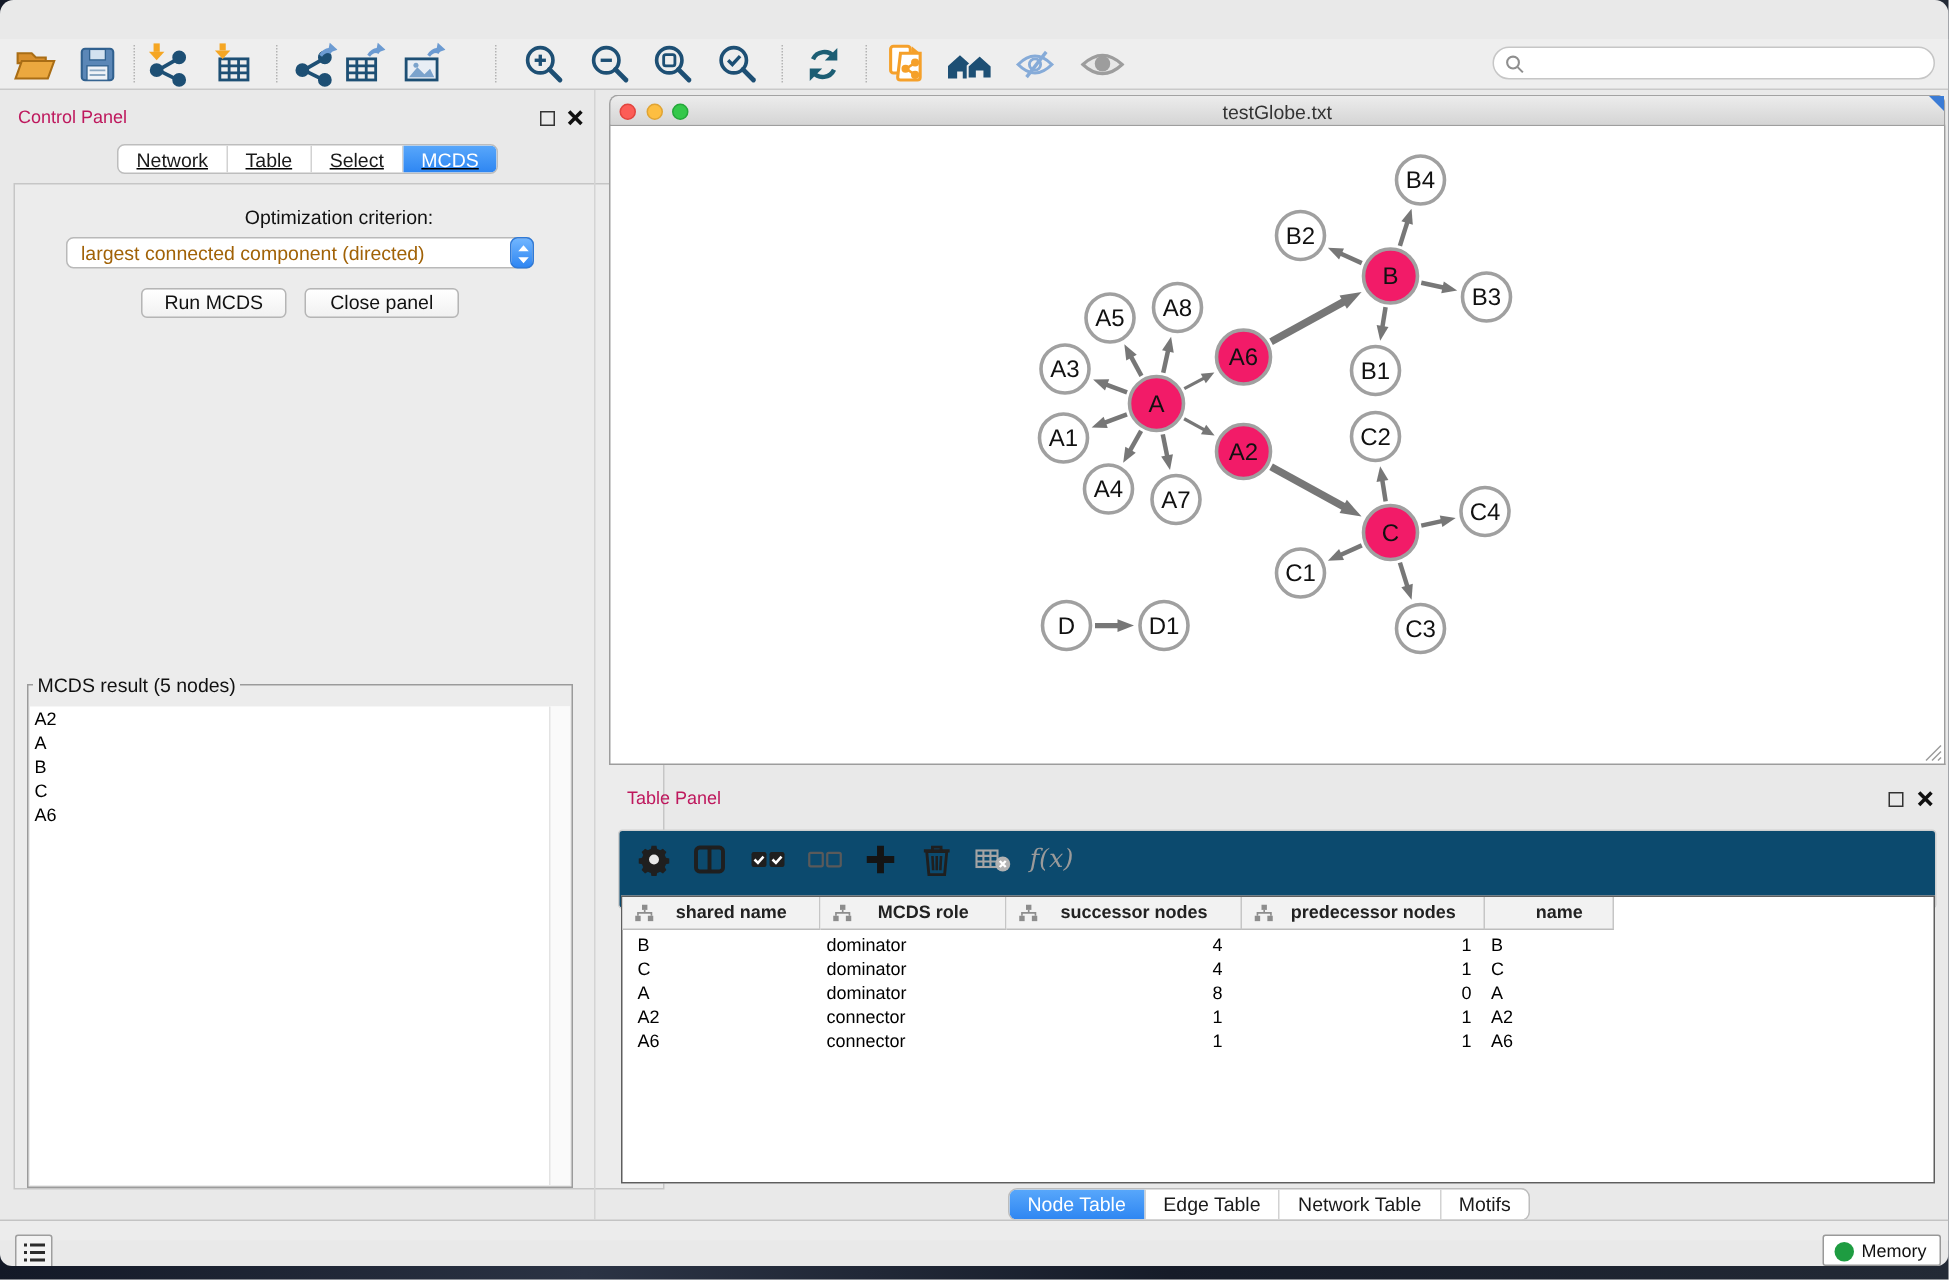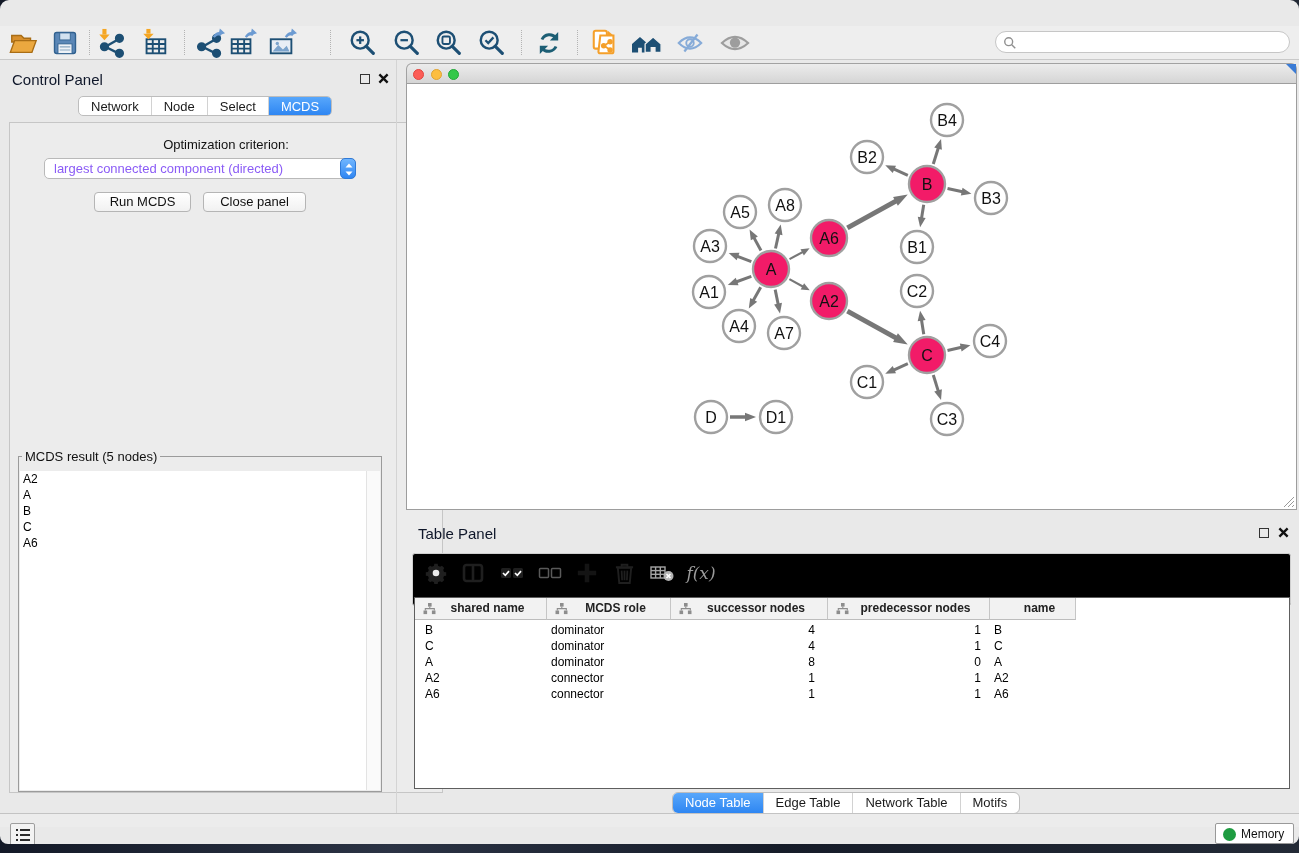--- a/index.html
+++ b/index.html
@@ -14,46 +14,46 @@
 .tl.red { background:#fc5d57; border:1px solid #e2453f; }
 .tl.yellow { background:#fdbe41; border:1px solid #e0a433; }
 .tl.green { background:#34c84a; border:1px solid #24a83a; }
 .titlebar .title { position:absolute; width:100%; text-align:center; top:5px; font-size:13px; color:#3c3c3c; }
 .toolbar { position:absolute; left:0; top:26px; width:100%; height:34px; background:#eeeeee; border-bottom:1px solid #c9c9c9; }
 .tbtn { position:absolute; top:1px; width:36px; height:32px; display:flex; align-items:center; justify-content:center; }
 .tsep { position:absolute; top:4px; height:25px; width:0; border-left:1px dotted #b3b3b3; }
 .searchbox { position:absolute; left:995px; top:5px; width:295px; height:22px; background:#fff; border:1px solid #c6c6c6; border-radius:11px; }
 .searchbox svg { position:absolute; left:7px; top:4px; }
 
-.panel-title { position:absolute; font-size:15px; color:#0f172a; }
+.panel-title { position:absolute; font-size:12px; color:#be185d; }
 .mini-sq { position:absolute; width:10px; height:10px; border:1.5px solid #333; }
 .seg-control { position:absolute; display:flex; height:20px; border:1px solid #bdbdbd; border-radius:5px; overflow:hidden; background:#fff; font-size:13px; }
 .seg-control .seg { padding:0 12px; line-height:19px; color:#1a1a1a; border-right:1px solid #d2d2d2; }
 .seg-control .seg:last-child { border-right:none; }
 .seg-control .seg.active { background:linear-gradient(#58a7fb,#2e86f2); color:#fff; }
 .cp-box { position:absolute; left:9px; top:122px; width:434px; height:671px; border:1px solid #c6c6c6; background:#ececec; }
 .opt-label { position:absolute; left:0; width:100%; text-align:center; top:14px; font-size:13px; color:#111; }
-.dropdown { position:absolute; left:34px; top:35px; width:312px; height:21px; background:#fff; border:1px solid #b9b9b9; border-radius:5px; font-size:13px; line-height:19px; padding-left:9px; color:#8b5cf6; }
+.dropdown { position:absolute; left:34px; top:35px; width:312px; height:21px; background:#fff; border:1px solid #b9b9b9; border-radius:5px; font-size:13px; line-height:19px; padding-left:9px; color:#a16207; }
 .dd-step { position:absolute; right:-1px; top:-1px; width:16px; height:21px; border-radius:5px; background:linear-gradient(#71b6ff,#2f86f2); border:1px solid #2f7ad8; }
 .dd-step svg { position:absolute; left:2px; top:2px; }
 .btn { position:absolute; height:20px; background:linear-gradient(#ffffff,#f1f1f1); border:1px solid #b5b5b5; border-radius:4px; font-size:13px; text-align:center; color:#111; line-height:18px; }
 .fieldset { position:absolute; left:8px; top:333px; width:364px; height:336px; border:1px solid #9b9b9b; }
 .fieldset .legend { position:absolute; top:-8px; left:3px; background:#ececec; padding:0 3px; font-size:13px; color:#111; }
 .listbox { position:absolute; left:1px; top:14px; width:360px; height:319px; background:#fff; }
 .listbox .scroll { position:absolute; right:0; top:0; width:14px; height:100%; background:#fafafa; border-left:1px solid #e3e3e3; }
 .listbox .item { font-size:12px; line-height:16px; padding-left:3px; color:#000; }
 
 .net-window { position:absolute; left:406px; top:63px; width:891px; height:447px; border-radius:6px 6px 0 0; }
 .net-titlebar { position:absolute; left:0; top:0; width:100%; height:21px; background:linear-gradient(#ececec,#d5d5d5); border:1px solid #a2a2a2; border-bottom:1px solid #9e9e9e; border-radius:6px 6px 0 0; }
 .net-titlebar .traffic { left:6px; top:5px; gap:6.5px; }
 .net-titlebar .title { position:absolute; width:100%; text-align:center; top:3px; font-size:13px; color:#333; }
 .net-canvas { position:absolute; left:0; top:21px; width:891px; height:426px; background:#fff; border:1px solid #9d9d9d; border-top:none; }
 .corner-tri { position:absolute; right:0px; top:0px; width:0; height:0; border-left:10px solid transparent; border-top:10px solid #3a7bd5; }
 
-.tp-toolbar { position:absolute; left:412px; top:553px; width:879px; height:53px; background:#000000; border:1px solid #cfcfcf; border-radius:3px; }
+.tp-toolbar { position:absolute; left:412px; top:553px; width:879px; height:53px; background:#0c4a6e; border:1px solid #cfcfcf; border-radius:3px; }
 .tp-btn { position:absolute; top:2px; width:34px; height:34px; display:flex; align-items:center; justify-content:center; }
 .dtable { position:absolute; left:414px; top:597px; width:876px; height:192px; background:#fff; border:1px solid #5e5e5e; }
 .dtable .hrow { position:absolute; left:0; top:0; height:22px; display:flex; }
 .dtable .hcell { position:relative; height:22px; background:#f2f2f2; border-right:1px solid #c6c6c6; border-bottom:1px solid #bdbdbd; font-size:12px; color:#222; line-height:21px; display:flex; }
 .dtable .hcell svg { position:absolute; left:8px; top:5px; }
 .dtable .hcell span { flex:1; text-align:center; margin-left:14px;font-weight:bold; }
 .dtable .row { position:absolute; display:flex; height:16px; font-size:12px; color:#000; }
 .dtable .cell { height:16px; line-height:16px; overflow:hidden; }
 .fx { font-family:"DejaVu Serif", serif; font-style:italic; color:#9a9a9a; font-size:17px; }
 
@@ -238,23 +238,23 @@
       </svg>
     </span>
   </div>
 
   <div>
     <div class="panel-title" style="left:12px; top:71px;">Control Panel</div>
     <span class="mini-sq" style="left:360px; top:74px;"></span>
     <svg style="position:absolute; left:378px; top:73px;" width="11" height="11" viewBox="0 0 12 12">
       <path d="M1.5 1.5 L10.5 10.5 M10.5 1.5 L1.5 10.5" stroke="#111" stroke-width="2.6"></path>
     </svg>
-    <div class="seg-control" style="left:78px; top:96px;" id="cp-tabs">
+    <div class="seg-control" style="left:78px; top:96px;text-decoration:underline;" id="cp-tabs">
         <span class="seg">Network</span>
-        <span class="seg">Node</span>
+        <span class="seg">Table</span>
         <span class="seg">Select</span>
         <span class="seg active">MCDS</span>
       </div>
     <div class="cp-box">
       <div class="opt-label">Optimization criterion:</div>
       <div class="dropdown">
         <span>largest connected component (directed)</span>
         <span class="dd-step">
           <svg width="12" height="17" viewBox="0 0 12 17">
               <path d="M2.5 6.5 L6 2.5 L9.5 6.5 z M2.5 10.5 L6 14.5 L9.5 10.5 z" fill="#fff"></path>
@@ -278,20 +278,21 @@
   </div>
   <div class="vdivider"></div>
 
   <div class="net-window">
     <div class="net-titlebar tl-sm">
       <div class="traffic">
         <span class="tl red"></span>
         <span class="tl yellow"></span>
         <span class="tl green"></span>
       </div>
+      <div class="title">testGlobe.txt</div>
       <div class="corner-tri"></div>
     </div>
     <div class="net-canvas">
       <svg id="graph-svg" width="889" height="423" style="margin-top:2px">
           <line x1="353.96678911489033" y1="164.55183804995966" x2="346.37761451347956" y2="150.59754926672048" stroke="#777777" stroke-width="3"></line>
           <polygon points="342.5554389381997,143.56967804765748 350.847094016831,150.44342928384629 343.8192227977681,154.26560485912614" fill="#777777"></polygon>
           <line x1="368.4876344549141" y1="162.4850996346785" x2="372.01648739344785" y2="146.3532004870953" stroke="#777777" stroke-width="3"></line>
           <polygon points="373.72606242389134,138.53800034792522 375.49669370542205,149.16178803710955 367.68149356625196,147.4522130066661" fill="#777777"></polygon>
           <line x1="344.35035698573034" y1="175.5911182077344" x2="329.19952401902617" y2="169.87850905635412" stroke="#777777" stroke-width="3"></line>
           <polygon points="321.71394572787585,167.0560778973958 332.48213417129296,166.84132770051855 329.6597030123346,174.32690599166887" fill="#777777"></polygon>

